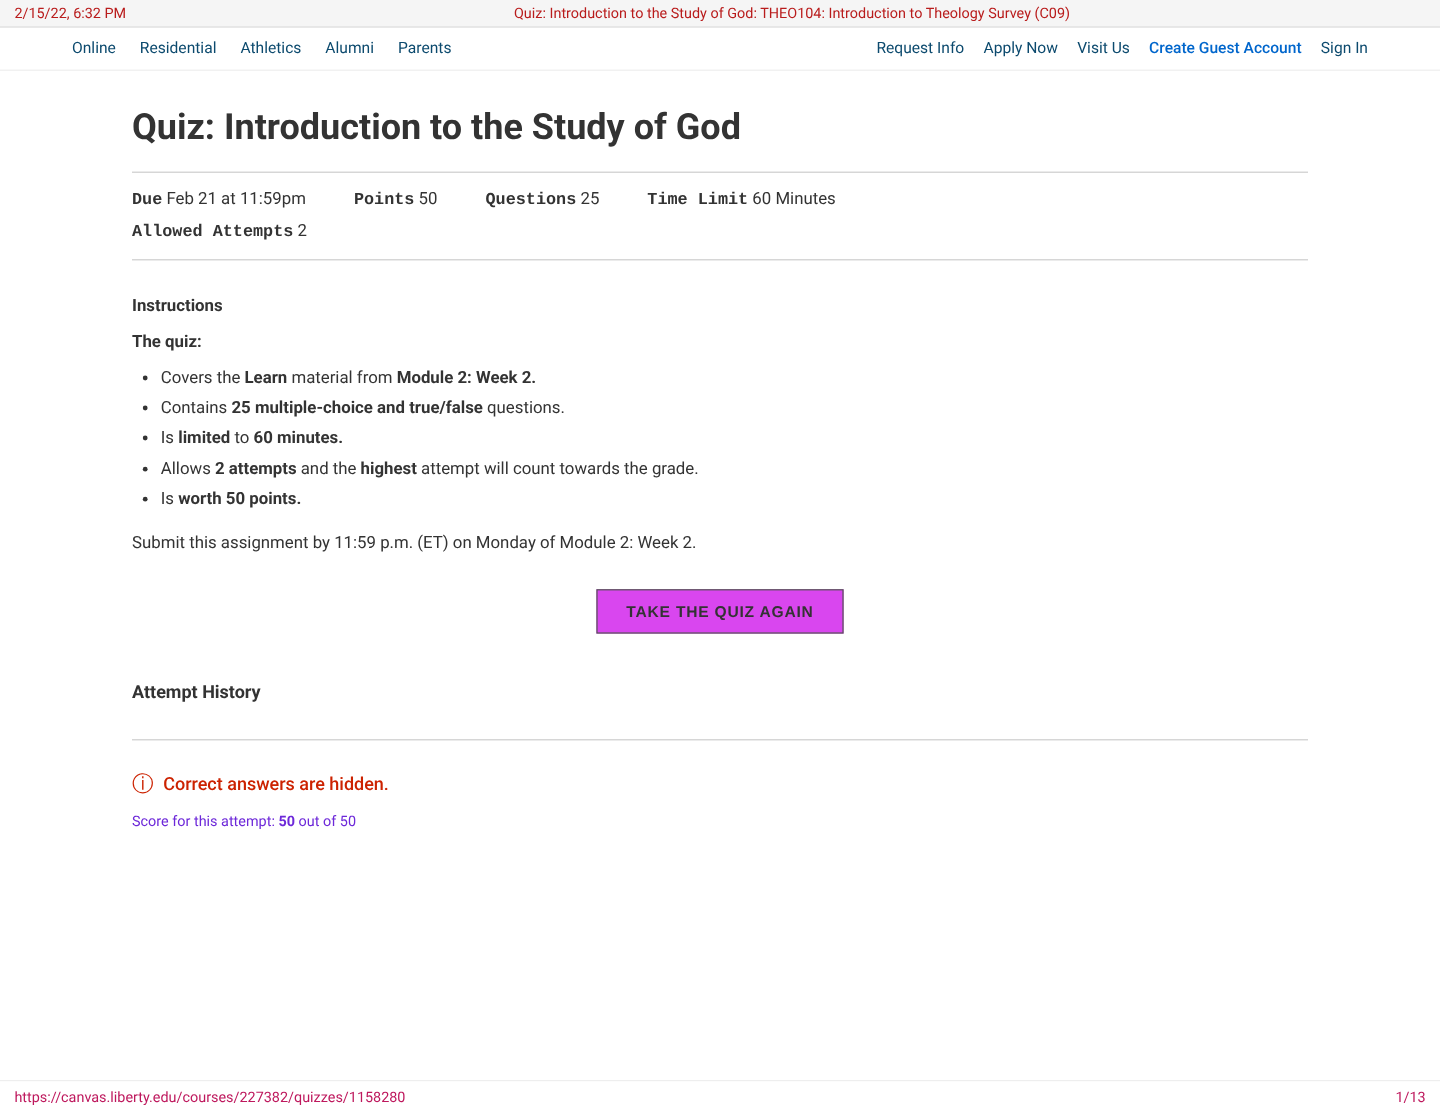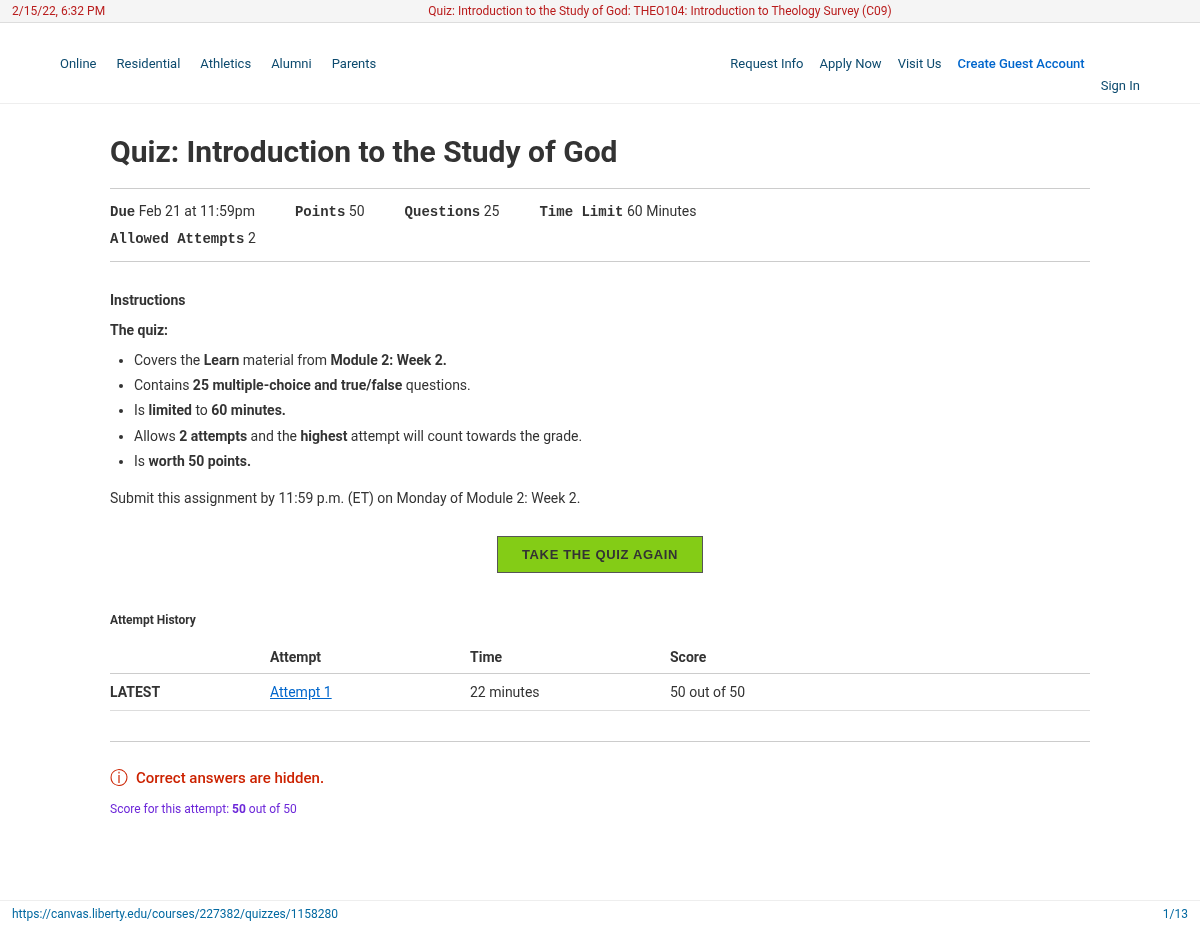--- a/index.html
+++ b/index.html
@@ -51,21 +51,20 @@
       text-decoration: none;
       color: #0c4a6e;
       cursor: pointer;
     }
     .nav-create-guest {
       color: #0066cc !important;
       font-weight: 500;
     }
     .nav-sign-in {
       color: #555;
-      margin-top: 45px;
     }
 
     
     .main-content {
       max-width: 1100px;
       margin: 0 auto;
       padding: 30px 60px 60px 60px;
     }
 
     .quiz-title {
@@ -128,32 +127,32 @@
     }
     .take-quiz-btn {
       display: inline-block;
       border: 1.5px solid #555;
       padding: 10px 24px;
       font-size: 13px;
       font-weight: 600;
       letter-spacing: 0.05em;
       text-transform: uppercase;
       color: #333;
-      background: #84cc16;
+      background: #d946ef;
       cursor: pointer;
       text-decoration: none;
     }
 
     
     .attempt-history-section {
       margin-bottom: 30px;
     }
     .attempt-history-heading {
       font-weight: 700;
-      font-size: 12px;
+      font-size: 15px;
       margin-bottom: 14px;
     }
     .attempt-table {
       width: 100%;
       border-collapse: collapse;
     }
     .attempt-table th {
       font-weight: 700;
       font-size: 14px;
       text-align: left;
@@ -209,21 +208,21 @@
       color: #6d28d9;
     }
 
     
     .bottom-bar {
       display: flex;
       justify-content: space-between;
       align-items: center;
       padding: 6px 12px;
       font-size: 12px;
-      color: #0369a1;
+      color: #be185d;
       border-top: 1px solid #eee;
       position: fixed;
       bottom: 0;
       left: 0;
       right: 0;
       background: #fff;
     }
   </style>
 </head>
 <body>
@@ -290,40 +289,20 @@
     </ul>
     <p class="submit-note">Submit this assignment by 11:59 p.m. (ET) on Monday of Module 2: Week 2.</p>
   </div>
 
   <div class="take-quiz-container">
     <button class="take-quiz-btn">TAKE THE QUIZ AGAIN</button>
   </div>
 
   <div class="attempt-history-section">
     <div class="attempt-history-heading">Attempt History</div>
-    <table class="attempt-table">
-      <thead>
-        <tr>
-          <th></th>
-          <th>Attempt</th>
-          <th>Time</th>
-          <th>Score</th>
-        </tr>
-      </thead>
-      <tbody>
-        <tr>
-          <td class="col-label">LATEST</td>
-          <td class="col-attempt">
-            <a class="attempt-link">Attempt 1</a>
-          </td>
-          <td class="col-time">22 minutes</td>
-          <td>50 out of 50</td>
-        </tr>
-      </tbody>
-    </table>
   </div>
 
   <hr class="section-divider">
 
   <div class="correct-answers-notice">
     <span class="notice-icon">ⓘ</span>
     <span>Correct answers are hidden.</span>
   </div>
 
   <p class="score-line"><span>Score for this attempt: </span><strong>50</strong> <span>out of 50</span></p>

